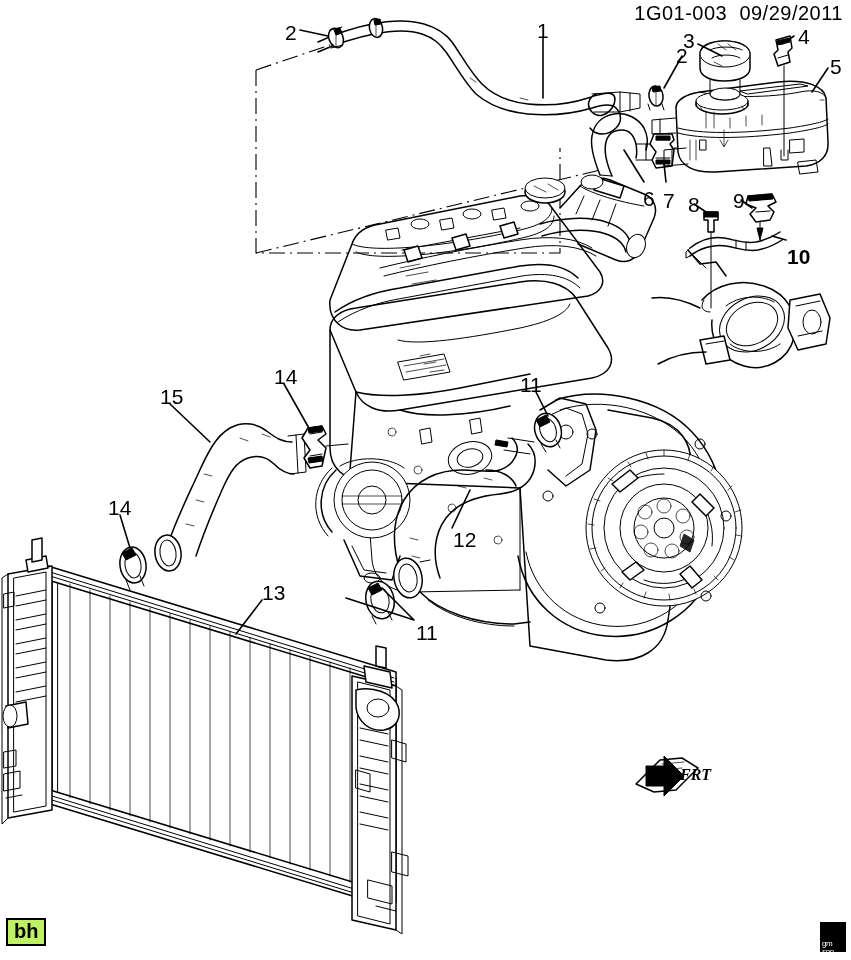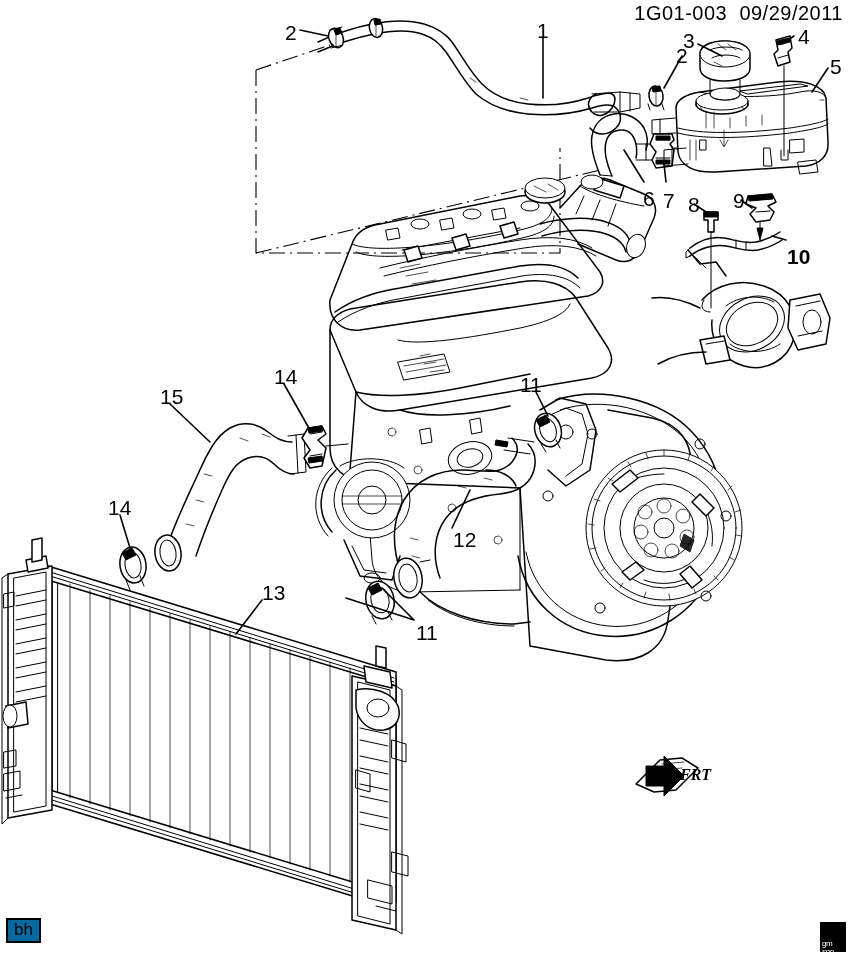--- a/index.html
+++ b/index.html
@@ -40,23 +40,24 @@
     line-height: 1;
     font-family: "Liberation Sans", sans-serif;
     white-space: nowrap;
   }
   .sheetcode {
     position: absolute;
     left: 6px;
     top: 918px;
     border: 2px solid #000;
     padding: 1px 6px 2px 6px;
-    font-size: 17px;
+    font-size: 20px;
     line-height: 1.05;
-    background: #0369a1;
+    background: #bef264;
+    font-weight: bold;
   }
   .gmlogo {
     position: absolute;
     left: 820px;
     top: 922px;
     width: 26px;
     height: 30px;
     border: 2px solid #000;
     background: #000;
     color: #fff;

